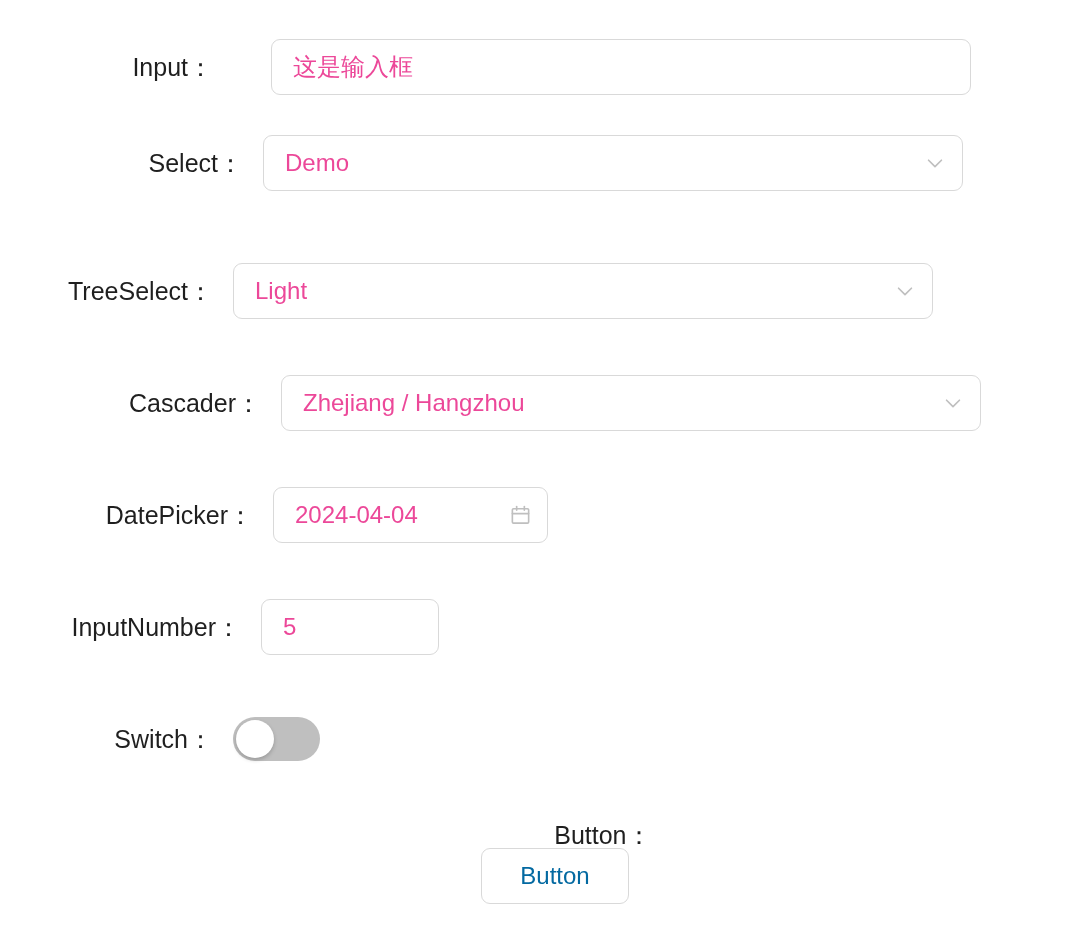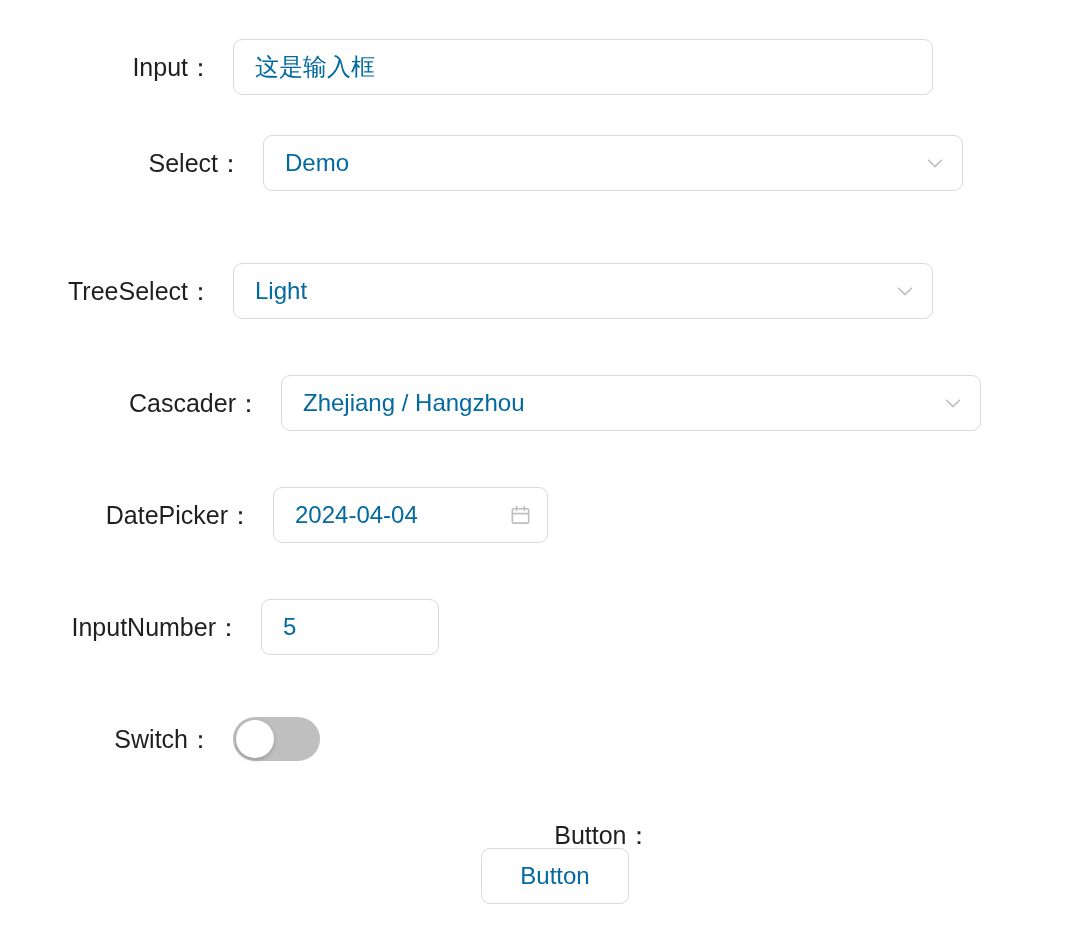--- a/index.html
+++ b/index.html
@@ -50,21 +50,21 @@
   .field {
     box-sizing: border-box;
     height: 56px;
     border: 1px solid #d9d9d9;
     border-radius: 9px;
     background: #ffffff;
     display: flex;
     align-items: center;
     padding: 0 14px 0 21px;
     font-size: 24px;
-    color: #0369a1;
+    color: #ec4899;
   }
 
   .field .value {
     flex: 1 1 auto;
     white-space: nowrap;
     overflow: hidden;
   }
 
   .w-wide  { width: 700px; }
   .w-date  { width: 275px; }
@@ -120,21 +120,21 @@
     align-items: center;
     justify-content: center;
     cursor: pointer;
   }
 </style>
 </head>
 <body>
 
 <div class="form">
 
-  <div class="row" style="top:39px;">
+  <div class="row" style="top:39px;gap:38px;">
     <div class="label">Input：</div>
     <div class="control">
       <div class="field w-wide">
         <span class="value">这是输入框</span>
       </div>
     </div>
   </div>
 
   <div class="row" style="top:135px;margin-left:30px;">
     <div class="label">Select：</div>

